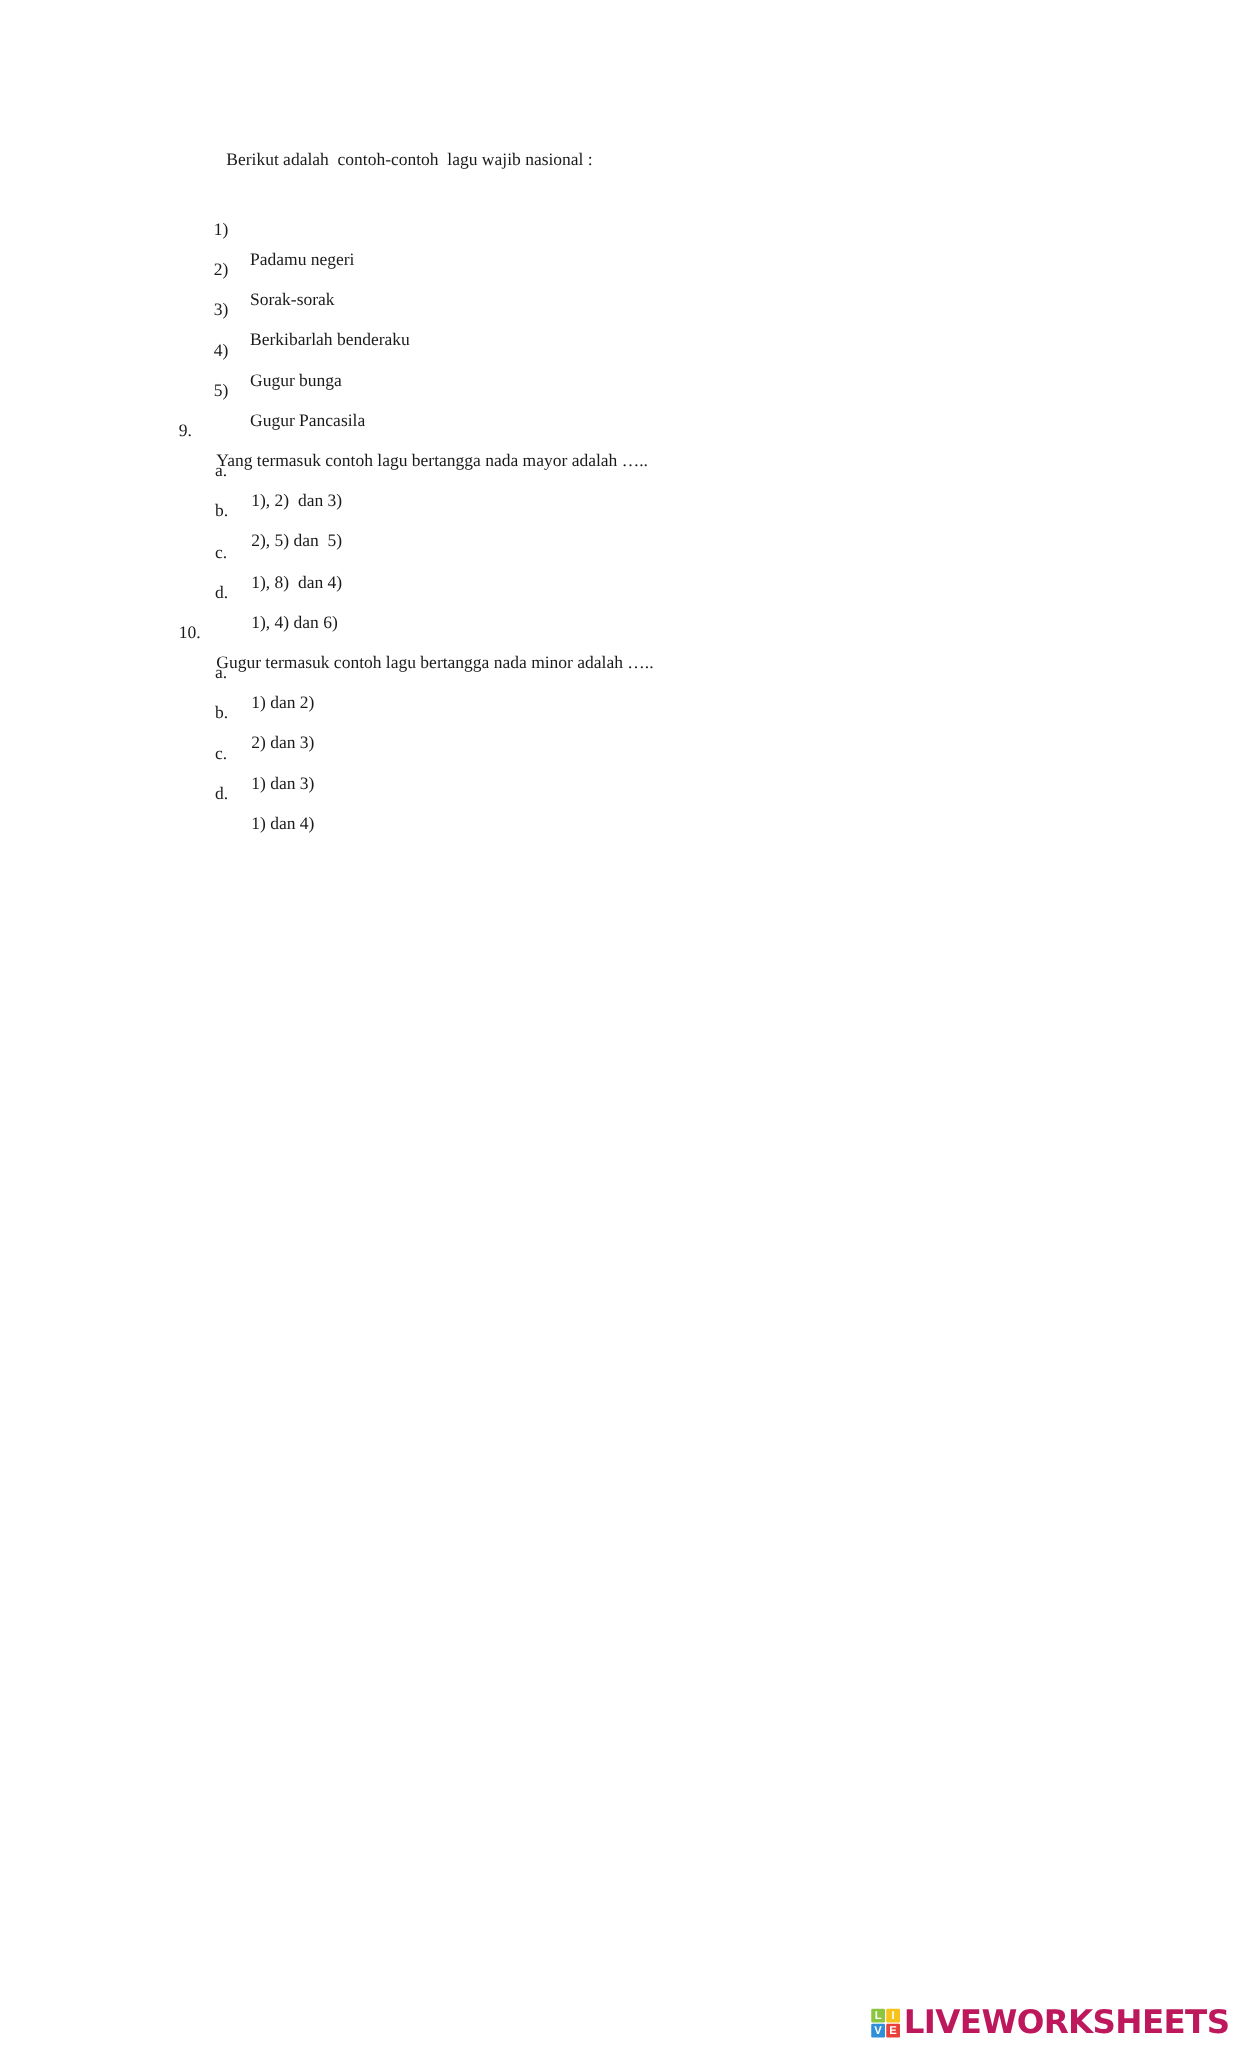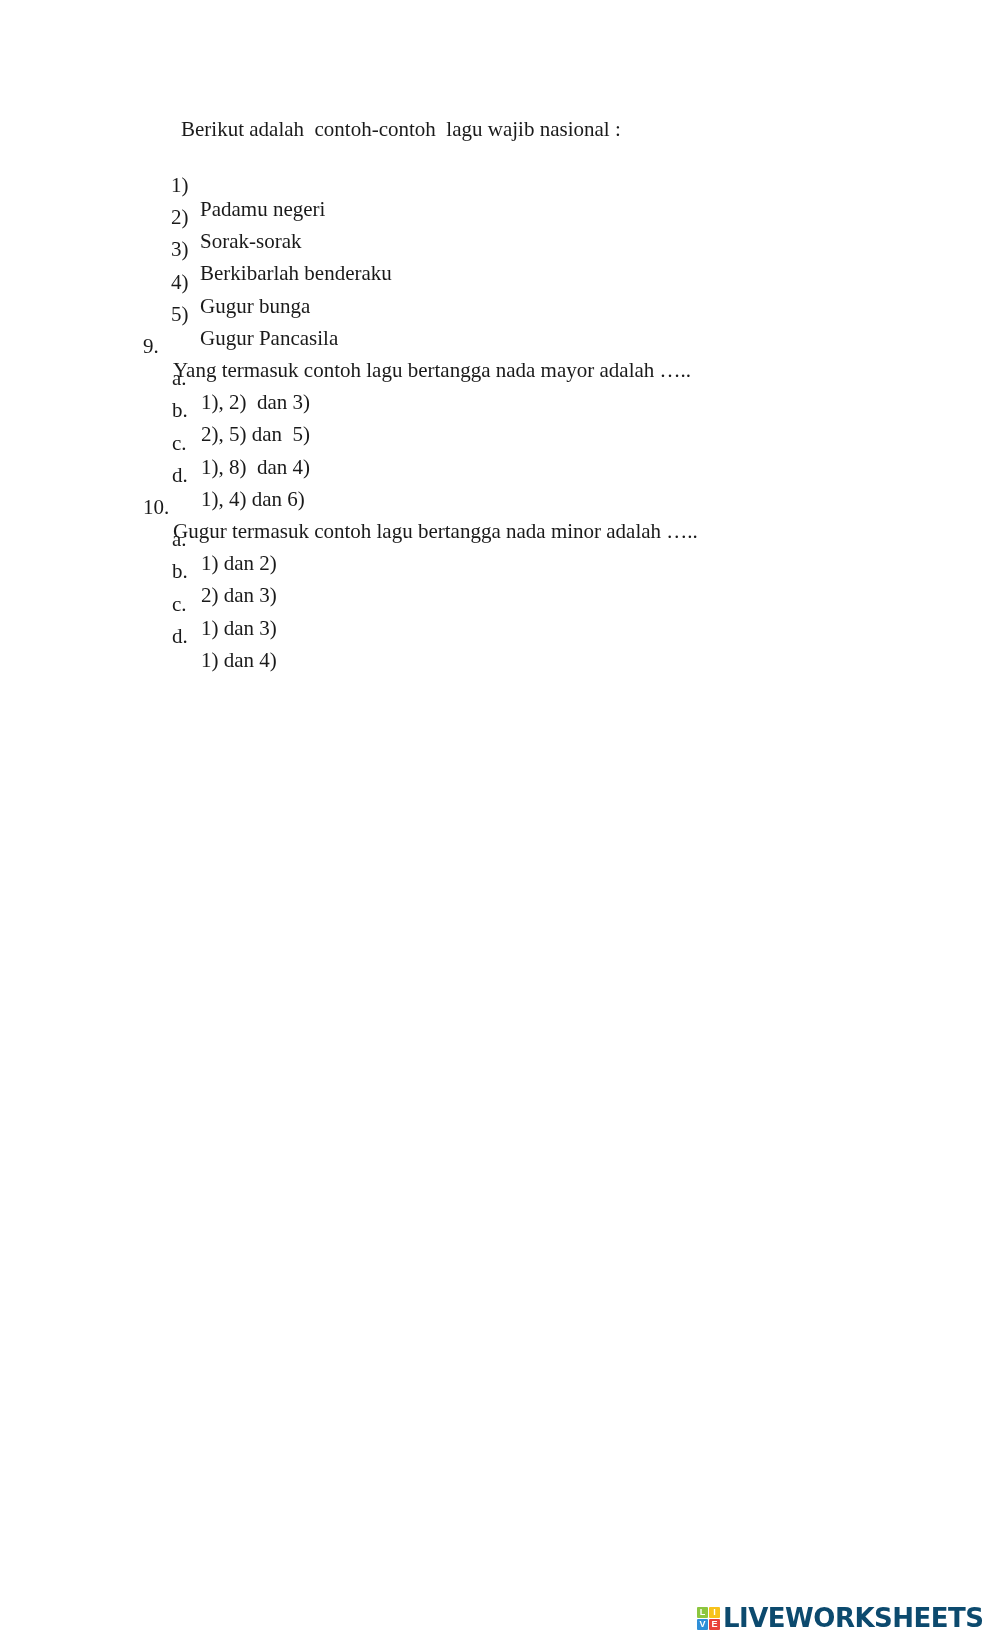--- a/index.html
+++ b/index.html
@@ -15,21 +15,21 @@
       font-family: "Liberation Serif", "DejaVu Serif", serif;
       color: #1a1a1a;
     }
     .page {
       position: absolute;
       left: 0; top: 0;
       width: 1000px; height: 1643px;
     }
     .line {
       position: absolute;
-      font-size: 21px;
+      font-size: 14px;
       line-height: 24px;
       white-space: pre;
     }
     .intro { left: 181px; top: 117px; }
     .list-item .marker { position: absolute; left: 0; }
     .list-item .text { position: absolute; left: 29px; }
     .question .qnum { position: absolute; left: 0; }
     .question .qtext { position: absolute; left: 30px; }
     .option .marker { position: absolute; left: 0; }
     .option .text { position: absolute; left: 29px; }
@@ -138,16 +138,16 @@
     <span class="text">1) dan 4)</span>
   </div>
 
   <div class="logo">
     <div class="logo-squares">
       <span class="logo-sq" style="background: rgb(140, 198, 63);">L</span>
       <span class="logo-sq" style="background: rgb(247, 194, 27);">I</span>
       <span class="logo-sq" style="background: rgb(47, 143, 216);">V</span>
       <span class="logo-sq" style="background: rgb(233, 66, 59);">E</span>
     </div>
-    <span class="logo-text" style="color: #0c4a6e;">LIVEWORKSHEETS</span>
+    <span class="logo-text" style="color: #be185d;">LIVEWORKSHEETS</span>
   </div>
 
 </div>
 
 </body></html>

